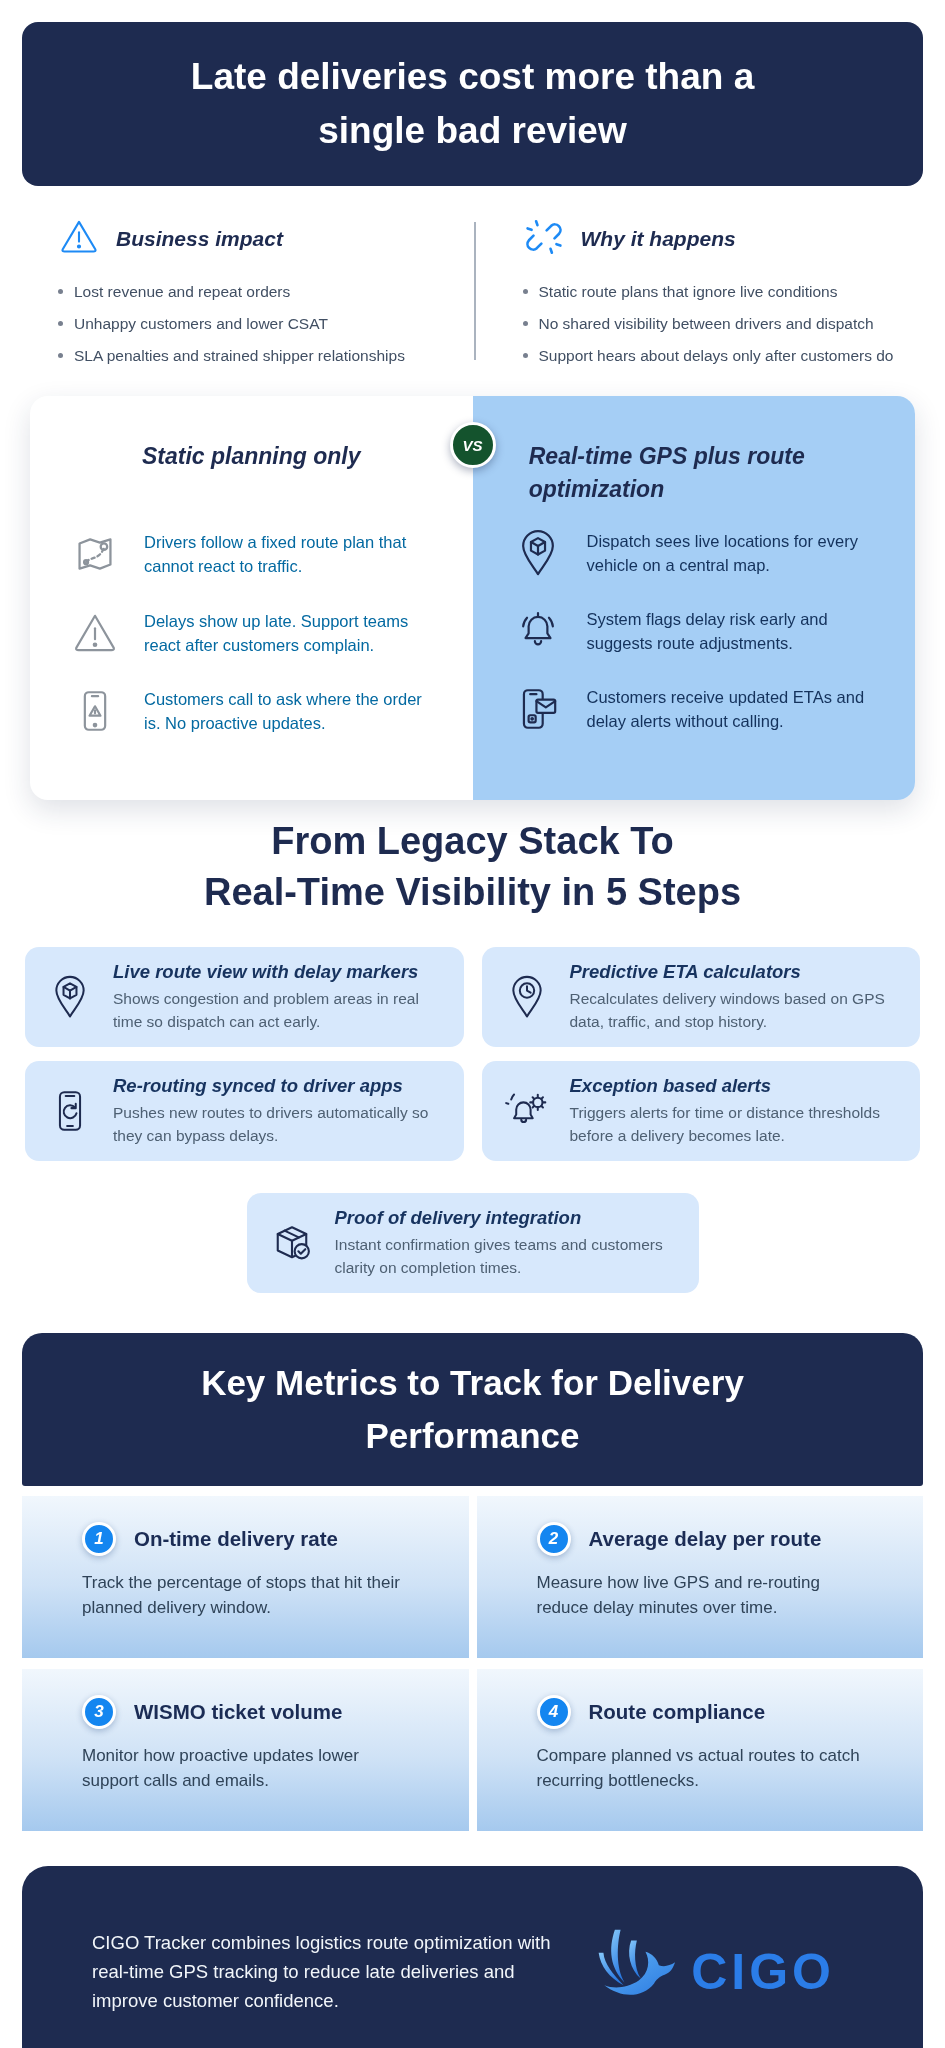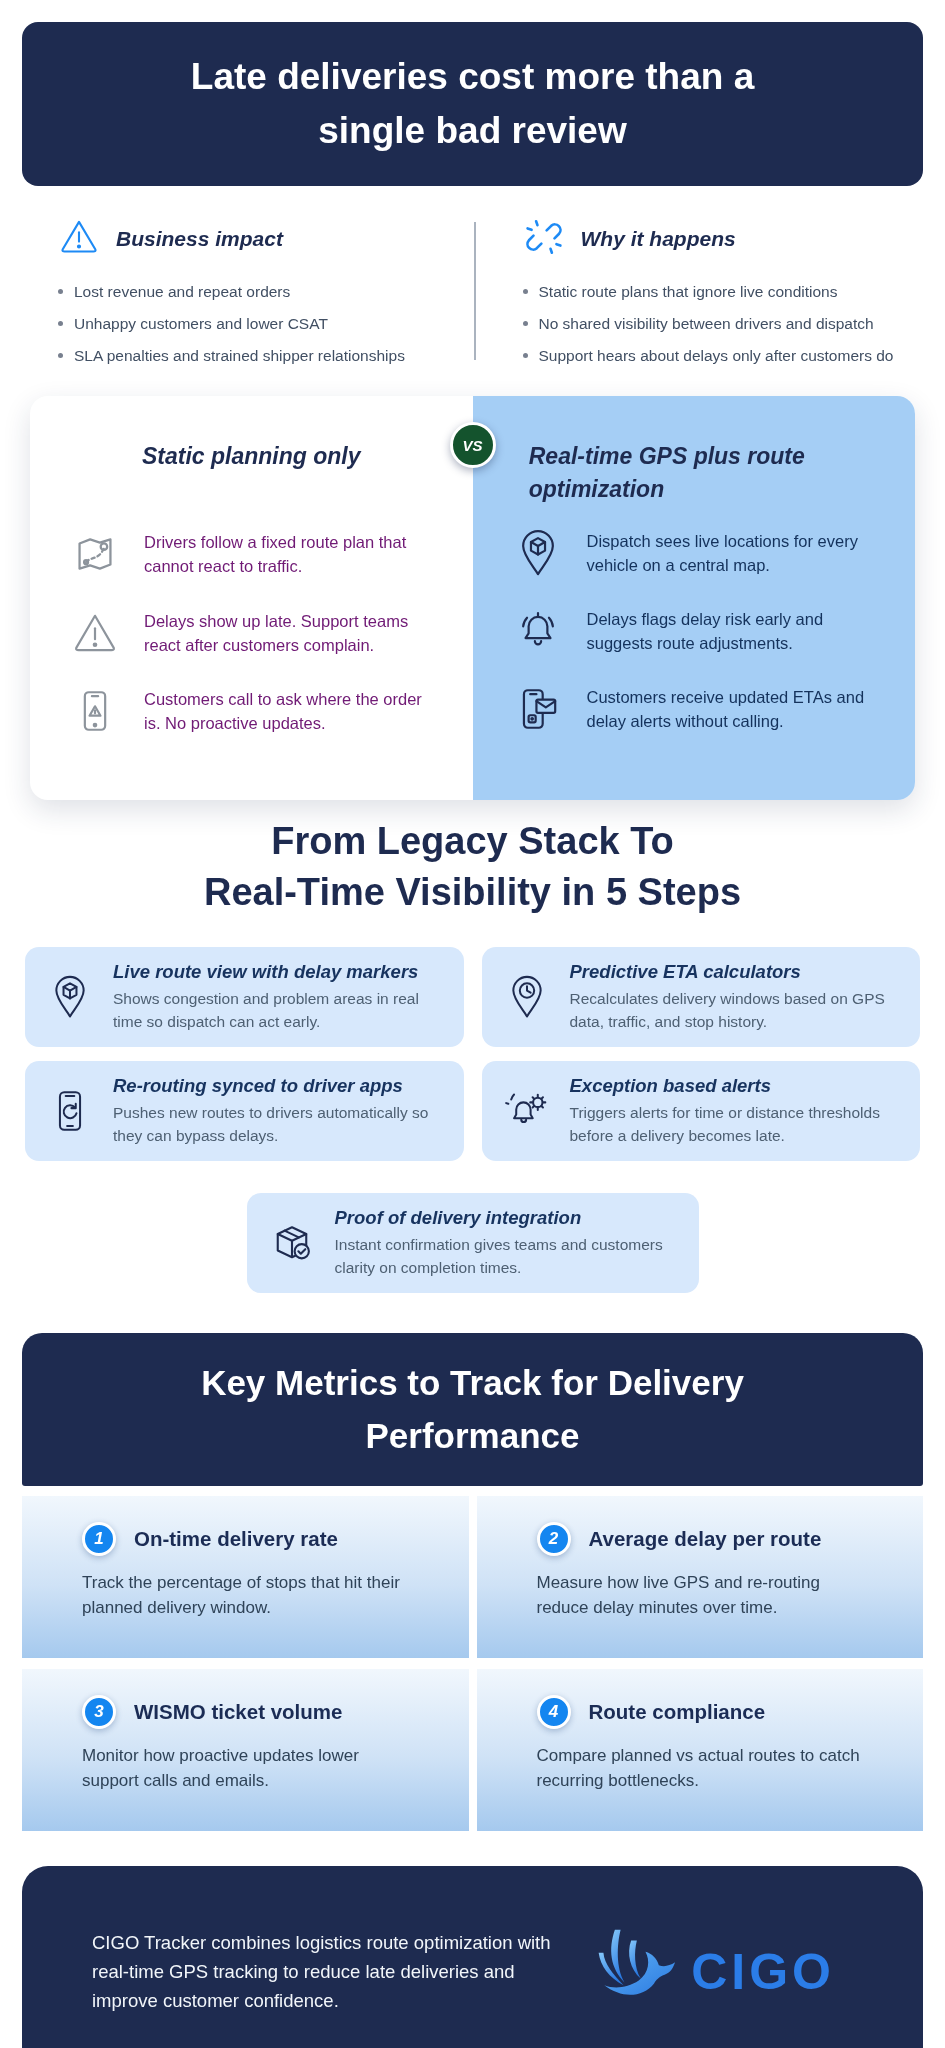--- a/index.html
+++ b/index.html
@@ -43,21 +43,21 @@
   .half h3 {
     font-size: 23px; font-weight: 700; font-style: italic; color: #1e2b50;
     text-align: left; line-height: 1.4; min-height: 66px;
     display: flex; align-items: flex-start; justify-content: center;
   }
   .half.rt h3 { max-width: 330px; margin: 0 auto; }
   .cmp-items { margin-top: 22px; }
   .cmp-item { display: flex; gap: 22px; align-items: center; margin-bottom: 28px; }
   .cmp-ic { flex: 0 0 54px; display: flex; justify-content: center; }
   .cmp-item p { font-size: 16.5px; line-height: 1.5; }
-  .half.lf .cmp-item p { color: #701a75; }
+  .half.lf .cmp-item p { color: #0369a1; }
   .half.rt .cmp-item p { color: #14325c; }
   .vs-badge {
     position: absolute; left: 50%; top: 26px; transform: translateX(-50%);
     width: 46px; height: 46px; border-radius: 50%; background: #14532d;
     border: 3px solid #ffffff; color: #ffffff; font-size: 15px; font-weight: 700;
     font-style: italic; display: flex; align-items: center; justify-content: center;
     box-shadow: 0 3px 8px rgba(20,34,74,0.35); z-index: 2;
   }
   
   .steps-title { margin-top: 16px; text-align: center; }
@@ -241,21 +241,21 @@
       <div class="cmp-item">
         <span class="cmp-ic ic-navy">
           <svg class="stroked" width="50" height="50" viewBox="0 0 64 64" style="stroke-width:2.8">
             <path d="M32 14 a12 12 0 0 1 12 12 v9 l4 6 H16 l4 -6 v-9 a12 12 0 0 1 12 -12 Z"></path>
             <line x1="32" y1="9" x2="32" y2="14"></line>
             <path d="M28 45 a4 4 0 0 0 8 0"></path>
             <path d="M13 26 a19 19 0 0 1 5 -11"></path>
             <path d="M51 26 a19 19 0 0 0 -5 -11"></path>
           </svg>
         </span>
-        <p>Delays flags delay risk early and suggests route adjustments.</p>
+        <p>System flags delay risk early and suggests route adjustments.</p>
       </div>
       <div class="cmp-item">
         <span class="cmp-ic ic-navy">
           <svg class="stroked" width="50" height="50" viewBox="0 0 64 64" style="stroke-width:2.8">
             <rect x="14" y="8" width="24" height="48" rx="5"></rect>
             <line x1="22" y1="13" x2="30" y2="13"></line>
             <rect x="30" y="20" width="24" height="17" rx="2" fill="#a5cef5"></rect>
             <path d="M30 22 l12 8 12 -8"></path>
             <rect x="20" y="40" width="9" height="9" rx="2"></rect>
             <circle cx="24.5" cy="44.5" r="1" fill="currentColor"></circle>

